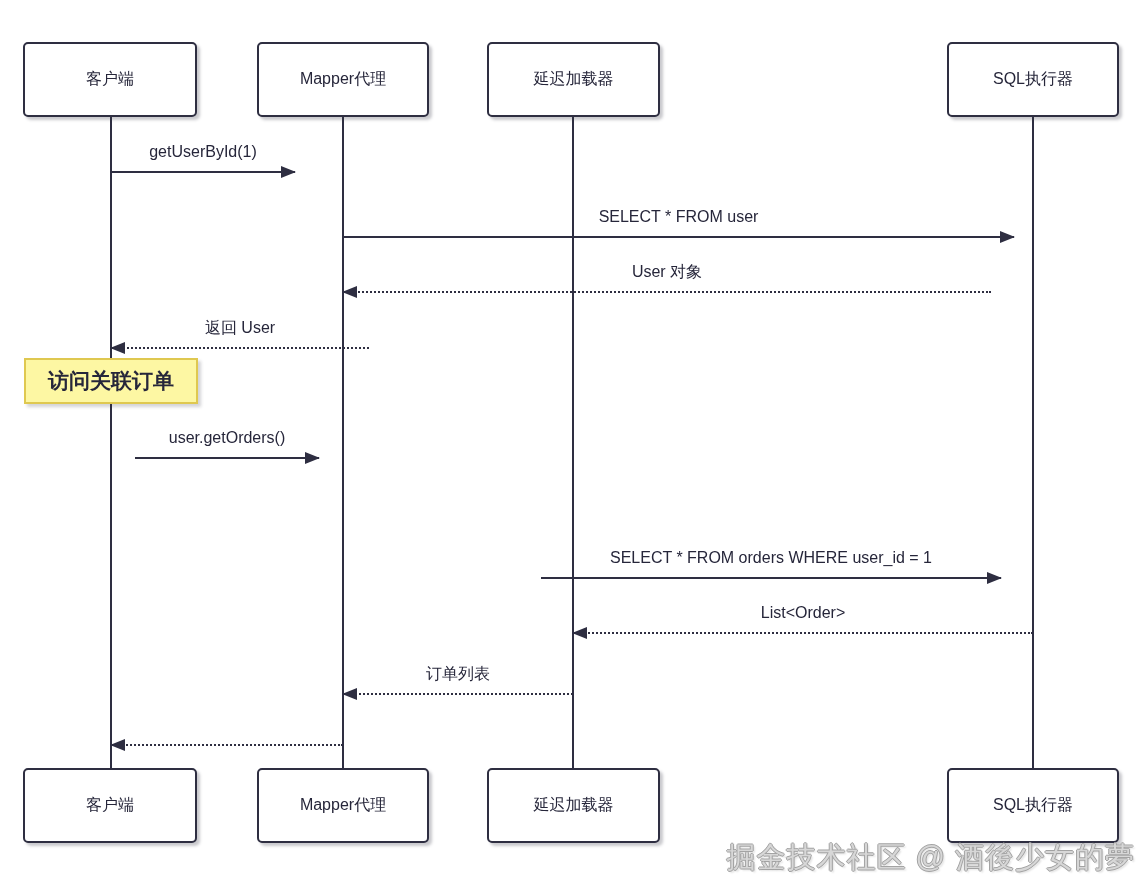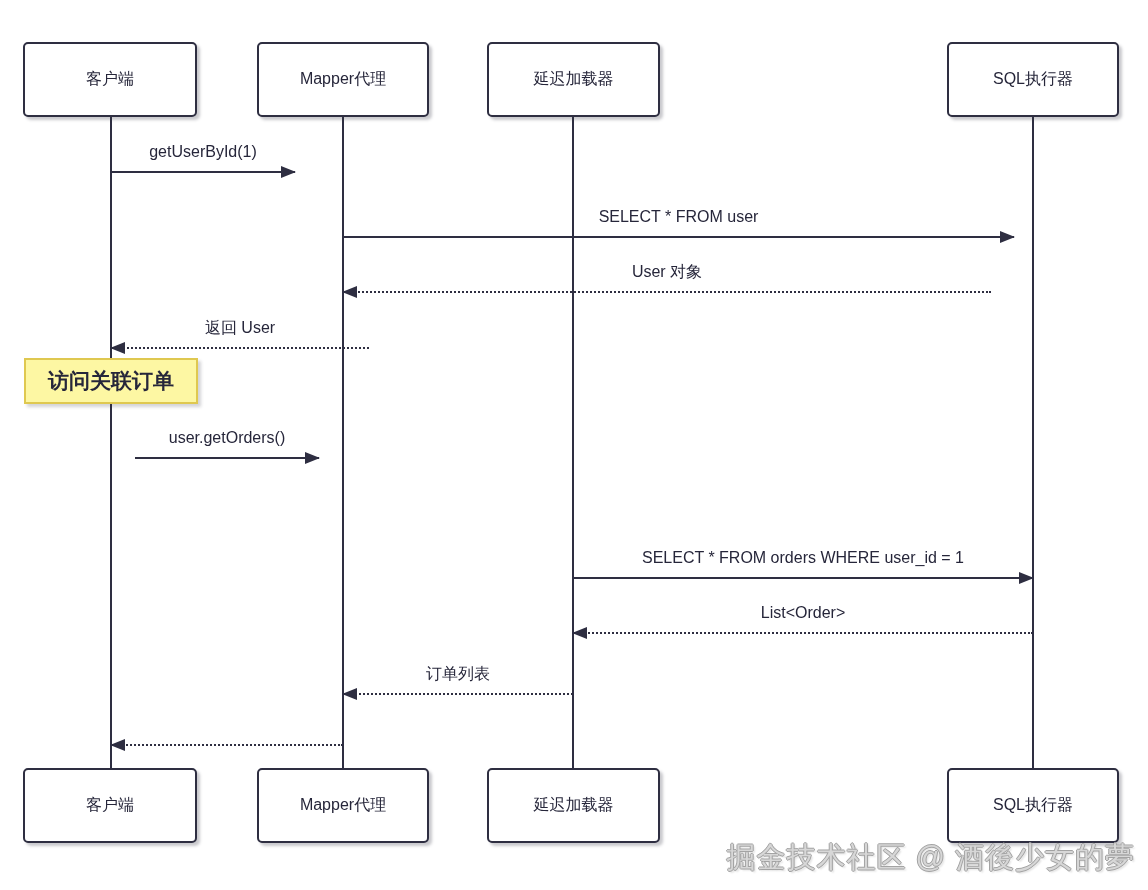--- a/index.html
+++ b/index.html
@@ -171,21 +171,21 @@
     <div class="arrowhead"></div>
   </div>
 
   <div class="msg solid dir-right" style="left:111px; width:184px; top:428px;margin-left:24px;">
     <div class="msg-label">user.getOrders()</div>
     <div class="msg-line"></div>
     <div class="arrowhead"></div>
   </div>
 
 
-  <div class="msg solid dir-right" style="left:573px; width:460px; top:548px;">
+  <div class="msg solid dir-right" style="left:541px; width:460px; top:548px;">
     <div class="msg-label">SELECT * FROM orders WHERE user_id = 1</div>
     <div class="msg-line"></div>
     <div class="arrowhead"></div>
   </div>
 
   <div class="msg dashed dir-left" style="left:573px; width:460px; top:603px;">
     <div class="msg-label">List&lt;Order&gt;</div>
     <div class="msg-line"></div>
     <div class="arrowhead"></div>
   </div>

